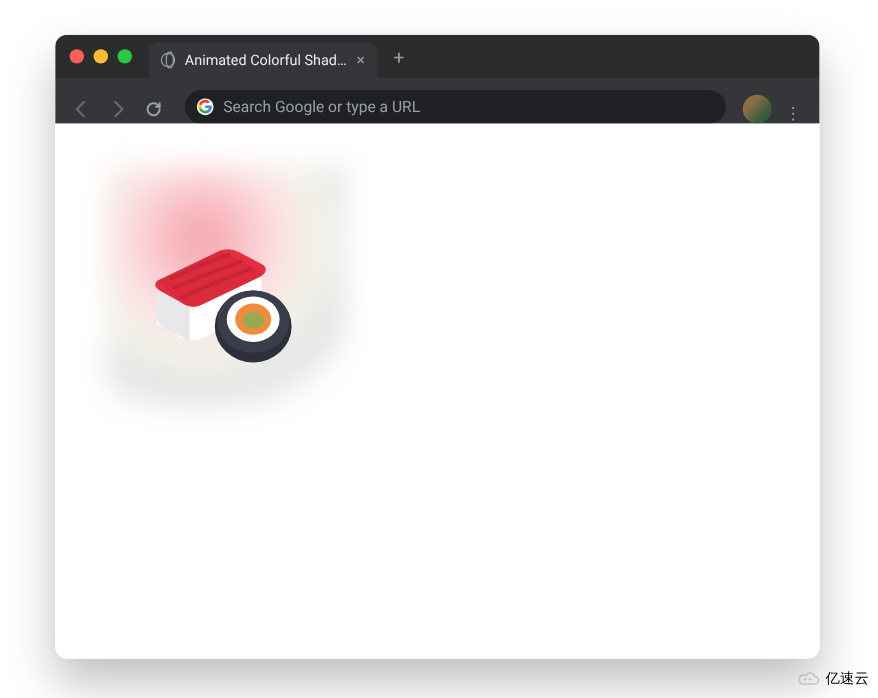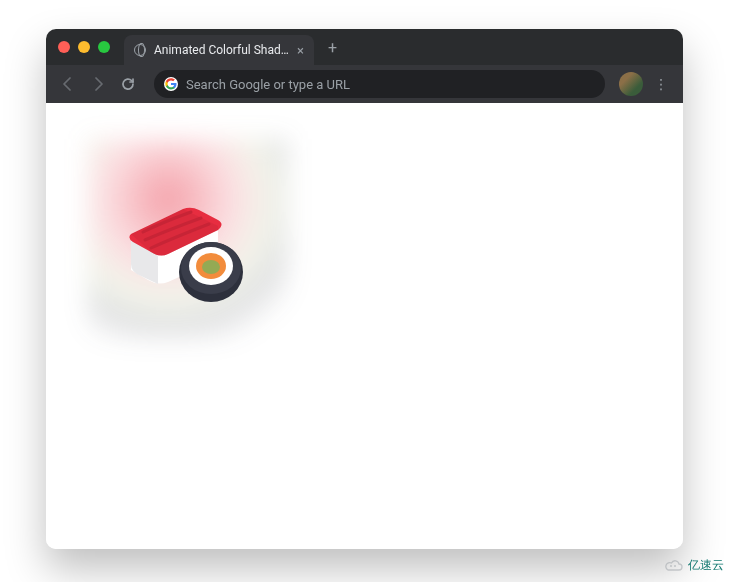--- a/index.html
+++ b/index.html
@@ -79,21 +79,21 @@
     .new-tab-btn {
       margin-left: 14px;
       color: #9aa0a6;
       font-size: 16px;
       cursor: pointer;
     }
     .toolbar {
       height: 38px;
       background: #35363a;
       display: flex;
-      align-items: center;
+      align-items: flex-end;
       padding: 0 10px;
       gap: 6px;
     }
     .nav-btn {
       width: 24px;
       height: 24px;
       display: flex;
       align-items: center;
       justify-content: center;
       color: #9aa0a6;
@@ -163,21 +163,21 @@
       inset: 0;
       background: radial-gradient(circle at 40% 30%, rgba(231,45,64,0.45) 0%, rgba(231,45,64,0.15) 35%, rgba(148,170,84,0.12) 55%, rgba(45,48,60,0.15) 70%, transparent 85%);
       filter: blur(12px);
     }
     .sushi-svg { position: relative; z-index: 1; }
     .watermark {
       position: absolute;
       right: 8px;
       bottom: 8px;
       font-size: 12px;
-      color: #0f766e;
+      color: #000000;
       display: flex;
       align-items: center;
       gap: 4px;
     }
     .watermark svg { opacity: 0.5; }
   </style>
 </head>
 <body>
 
 <div class="browser-window">

